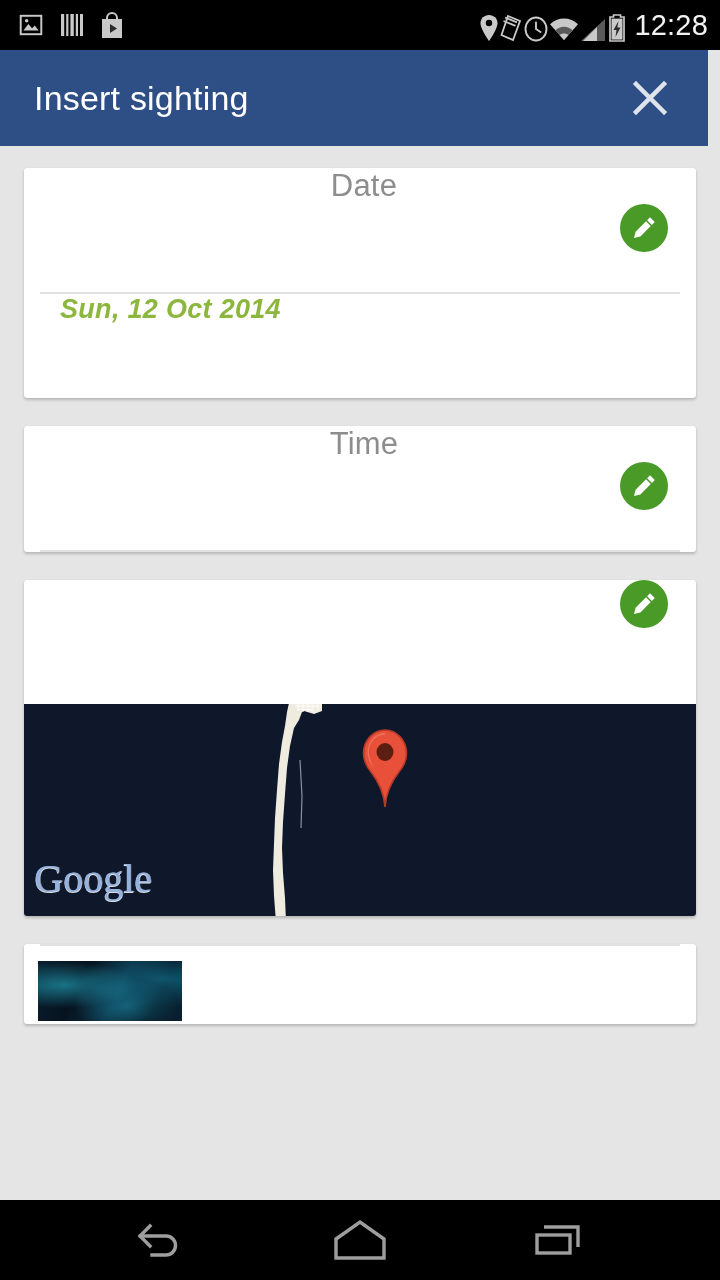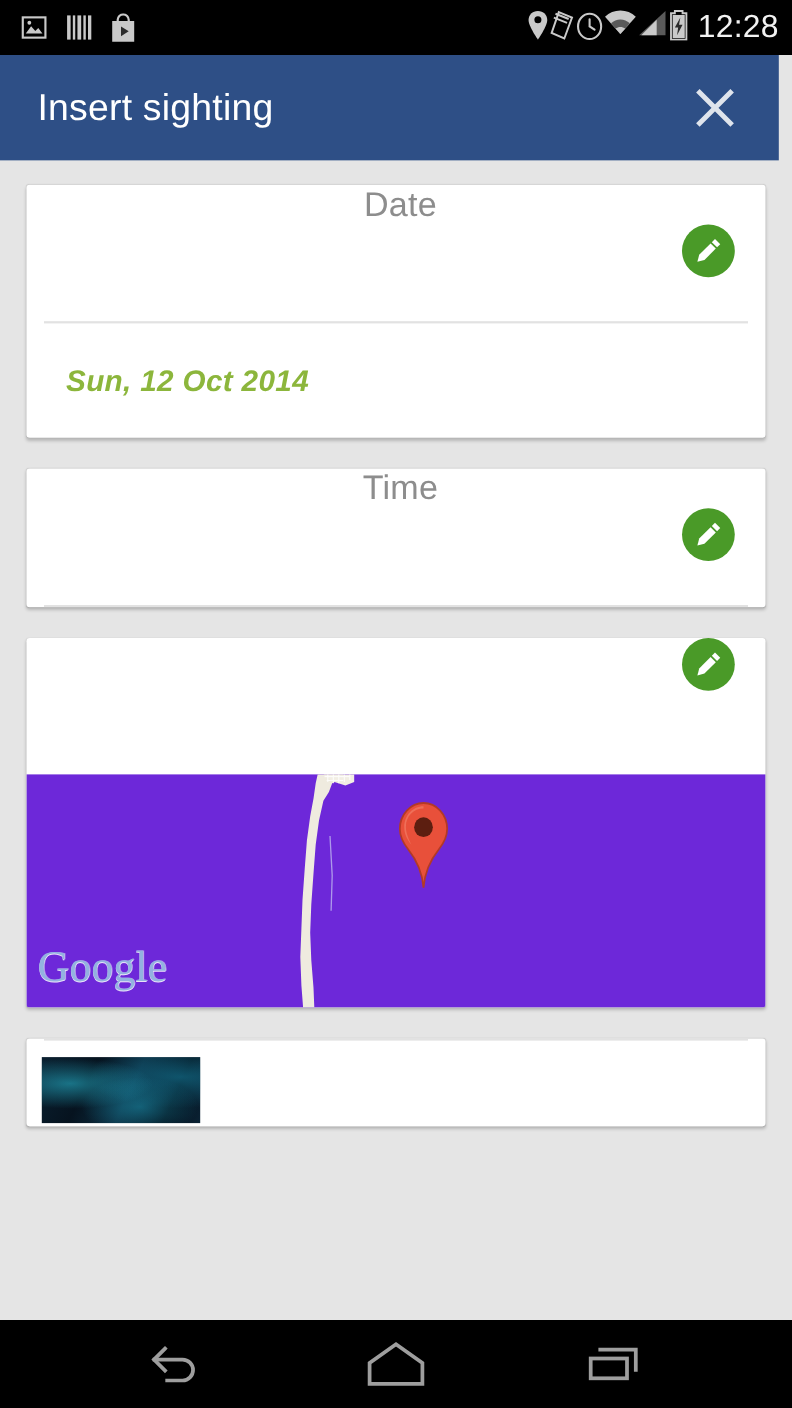--- a/index.html
+++ b/index.html
@@ -36,21 +36,21 @@
   }
   .status-left {
     display: flex;
     align-items: center;
     gap: 16px;
     flex: 0 0 auto;
   }
   .status-right {
     margin-left: auto;
     display: flex;
-    align-items: flex-start;
+    align-items: flex-end;
     gap: 0;
     text-decoration: underline;
   }
   .sb-icon {
     display: block;
     line-height: 0;
   }
   .sb-clock {
     color: #f2f2f2;
     font-size: 29px;
@@ -136,38 +136,38 @@
     flex: 0 0 auto;
   }
   .divider {
     height: 2px;
     background: #e2e2e2;
     margin: 0 16px;
   }
   .card-value-row {
     height: 104px;
     display: flex;
-    align-items: center;
+    align-items: flex-start;
     box-sizing: border-box;
     padding: 0 36px;
   }
   .card-value {
     color: #8cb63c;
     font-size: 27px;
     font-style: italic;
     font-weight: bold;
     letter-spacing: 0.3px;
   }
 
   
   .map {
     position: relative;
     width: 100%;
     height: 212px;
-    background: #6d28d9;
+    background: #0f172a;
     overflow: hidden;
   }
   .map-land {
     position: absolute;
     top: -6px;
     left: 232px;
     width: 70px;
     height: 224px;
   }
   .google-wm {

